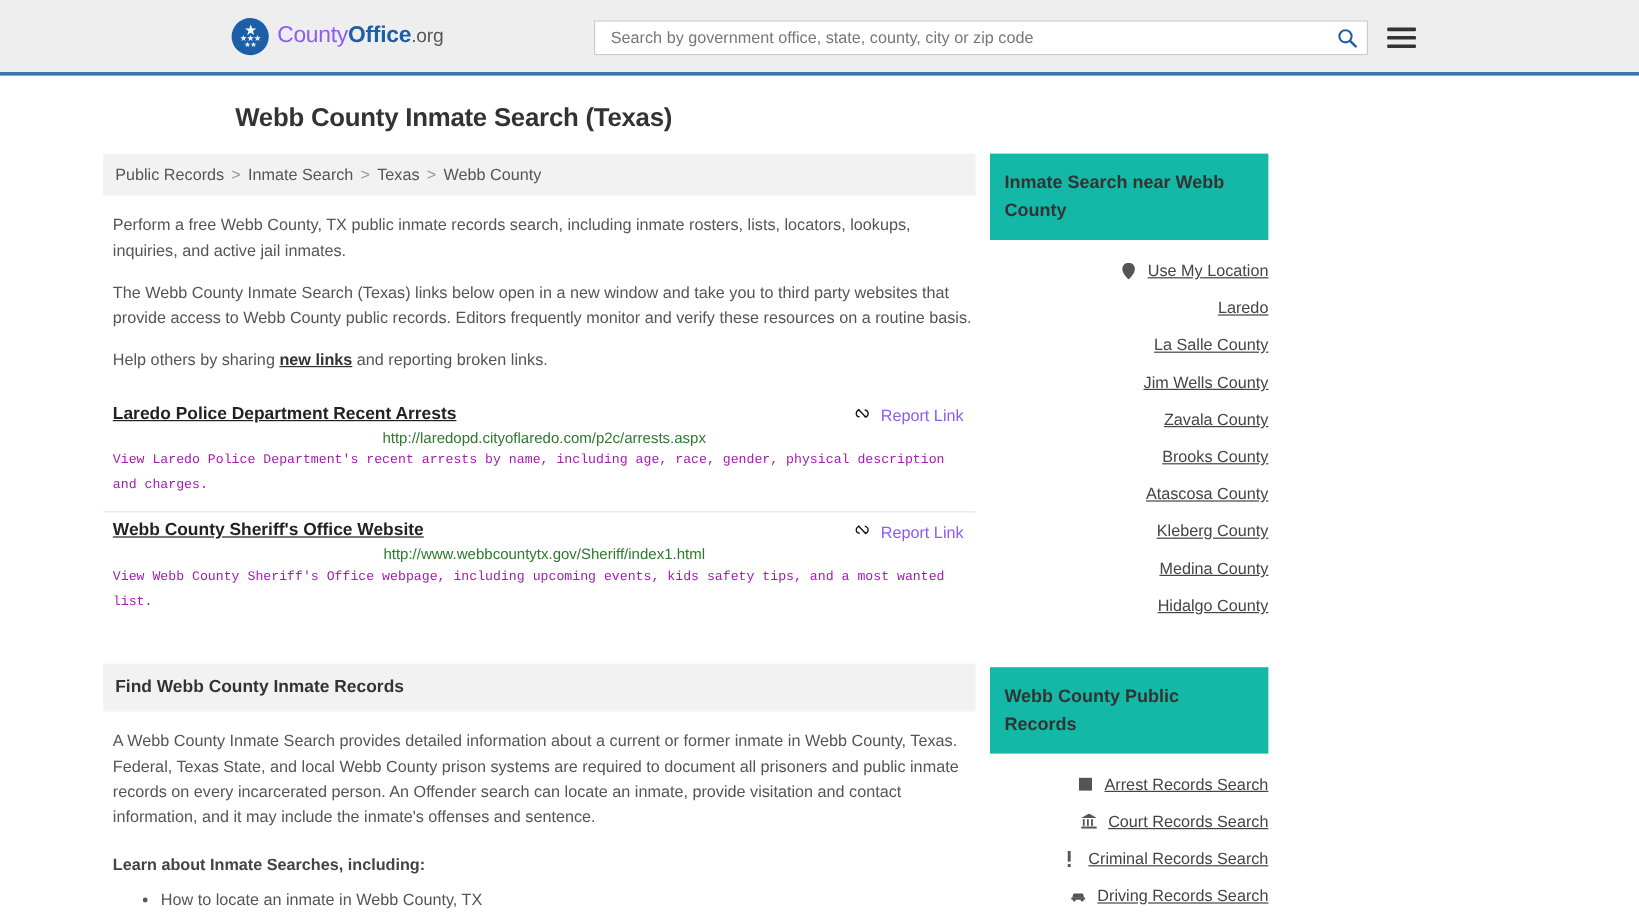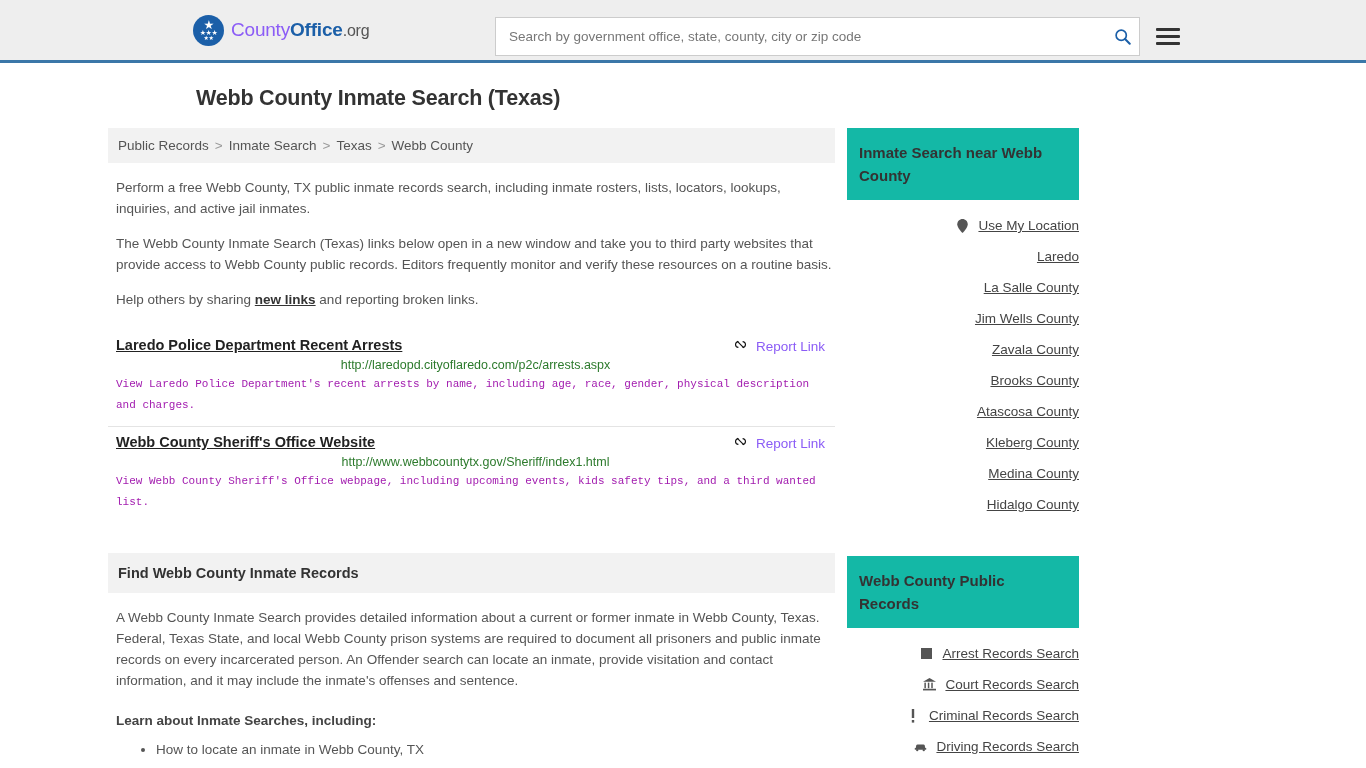--- a/index.html
+++ b/index.html
@@ -69,21 +69,21 @@
 
   .search-area {
     position: absolute;
     left: 495px;
     top: 17px;
     display: flex;
     align-items: center;
   }
   .search-box {
     width: 645px;
-    height: 39px;
+    height: 29px;
     background: #ffffff;
     border: 1px solid #cccccc;
     display: flex;
     align-items: center;
     padding: 0 8px 0 11px;
   }
   .search-box input {
     flex: 1;
     border: none;
     outline: none;
@@ -126,21 +126,21 @@
     font-weight: bold;
     color: #333333;
     letter-spacing: -0.2px;
   }
   .columns {
     display: flex;
     align-items: flex-start;
   }
   .main-col {
     width: 727px;
-    margin-left: 108px;
+    margin-left: 86px;
   }
   .side-col {
     width: 232px;
     margin-left: 12px;
   }
 
   
   .breadcrumb {
     background: #f2f2f2;
     height: 35px;
@@ -359,21 +359,21 @@
                 <svg width="15" height="15" viewBox="0 0 20 20">
                   <path d="M7.2 6.2 a3 3 0 1 0 0 7.6" stroke="#111" stroke-width="1.5" fill="none"></path>
                   <path d="M12.8 6.2 a3 3 0 1 1 0 7.6" stroke="#111" stroke-width="1.5" fill="none"></path>
                   <line x1="5.6" y1="5.4" x2="14.4" y2="14.6" stroke="#111" stroke-width="1.5"></line>
                 </svg>
               </span>
               <span>Report Link</span>
             </span>
           </div>
           <div class="link-url">http://www.webbcountytx.gov/Sheriff/index1.html</div>
-          <div class="link-desc">View Webb County Sheriff's Office webpage, including upcoming events, kids safety tips, and a third wanted list.</div>
+          <div class="link-desc">View Webb County Sheriff's Office webpage, including upcoming events, kids safety tips, and a most wanted list.</div>
         </div>
 
       </div>
 
       <div class="section-head">Find Webb County Inmate Records</div>
       <div class="section-body">
         <p>A Webb County Inmate Search provides detailed information about a current or former inmate in Webb County, Texas. Federal, Texas State, and local Webb County prison systems are required to document all prisoners and public inmate records on every incarcerated person. An Offender search can locate an inmate, provide visitation and contact information, and it may include the inmate's offenses and sentence.</p>
         <p class="lead">Learn about Inmate Searches, including:</p>
         <ul class="bullets">
           <li>How to locate an inmate in Webb County, TX</li>

